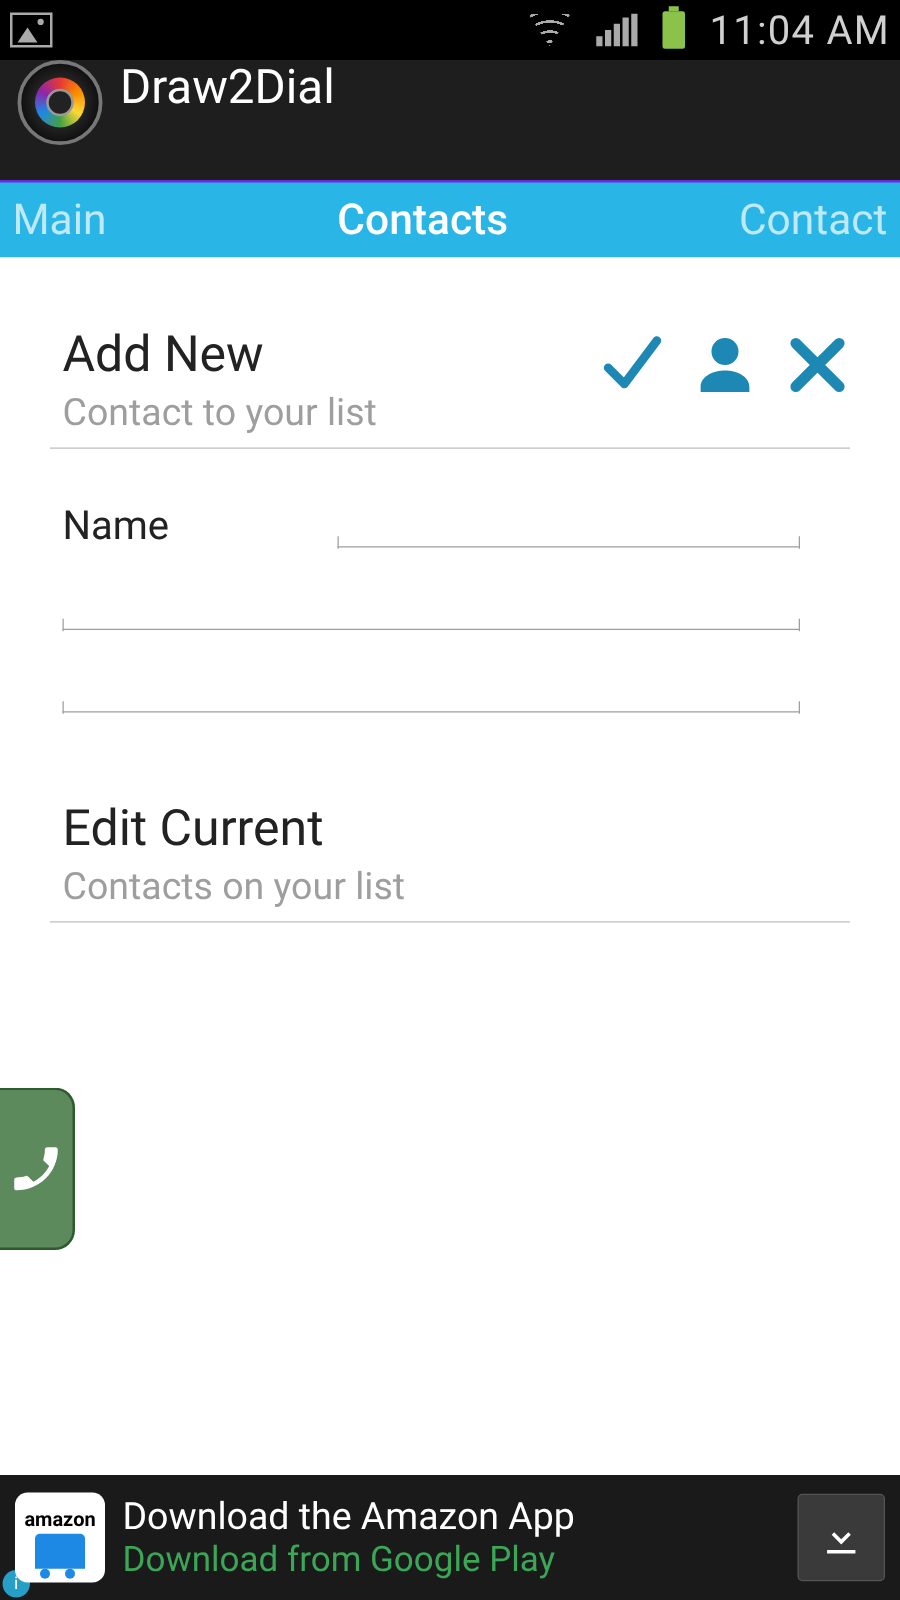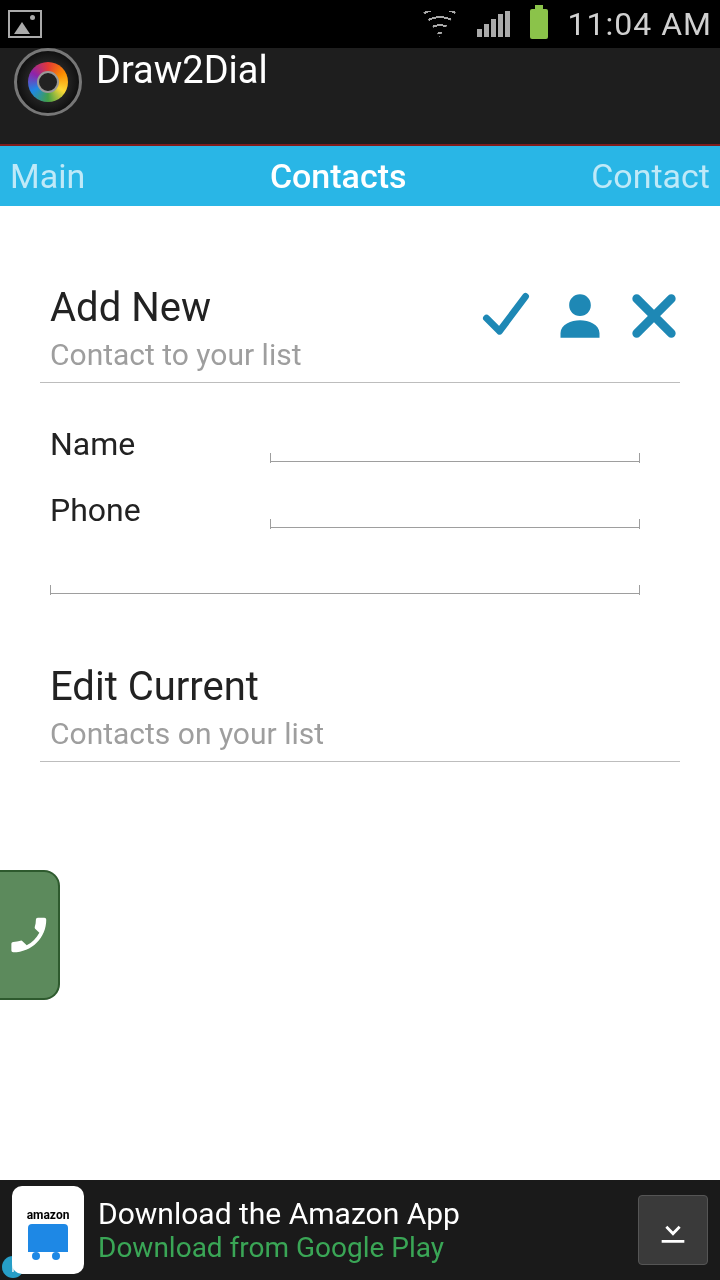--- a/index.html
+++ b/index.html
@@ -29,25 +29,25 @@
   }
   .app-icon::after{
     content:""; position:absolute; width:18px; height:18px; border-radius:50%;
     background:#222; border:2px solid #999;
   }
   .app-title { font-size: 38px; font-weight: 400; }
   .tab-bar {
     height: 62px; background: #29b6e6; color: #fff;
     display: flex; align-items: center; justify-content: space-between;
     font-size: 34px; padding: 0 4px;
-    border-top: 2px solid #7f1d1d;
+    border-top: 2px solid #6d28d9;
   }
   .tab { padding: 0 6px; color: rgba(255,255,255,0.7); cursor: pointer; }
   .tab.active { color: #fff; font-weight: 500; }
-  .content { padding: 0 0 0 0; background: #fff; margin-top: 24px; }
+  .content { padding: 0 0 0 0; background: #fff; }
   .section-header {
     display: flex; align-items: flex-start; justify-content: space-between;
     padding: 54px 40px 10px 50px;
     border-bottom: 1px solid #bdbdbd;
     margin: 0 40px;
   }
   .section-titles h2 { font-size: 40px; font-weight: 400; color: #222; }
   .section-titles .sub { font-size: 30px; color: #9e9e9e; margin-top: 6px; }
   .header-actions { display: flex; align-items: center; gap: 22px; margin-top: 6px; color:#1e88b5;}
   .header-actions svg { width: 52px; height: 52px; fill: #1e88b5; cursor:pointer; }
@@ -74,23 +74,23 @@
     border-radius: 0 16px 16px 0;
     display:flex; align-items:center; justify-content:center;
   }
   .phone-tab svg { width: 46px; height: 80px; fill: #fff; transform: scaleX(-1); }
   .ad-bar {
     position: absolute; bottom: 0; left: 0; right: 0; height: 100px;
     background: #1a1a1a; color: #fff; display: flex; align-items: center;
     padding: 0 12px; gap: 14px;
   }
   .ad-icon {
-    width: 72px; height: 88px; background: #fff; border-radius: 10px;
+    width: 72px; height: 72px; background: #fff; border-radius: 10px;
     display:flex; flex-direction:column; align-items:center; justify-content:center;
-    color:#000; font-weight:bold; font-size:12px; position:relative;
+    color:#000; font-weight:bold; font-size:16px; position:relative;
   }
   .ad-icon .cart{
     width:40px; height:28px; background:#1e88e5; border-radius:4px 4px 0 0;
     margin-top:2px; position:relative;
   }
   .ad-icon .cart::after{
     content:""; position:absolute; bottom:-8px; left:4px; width:8px; height:8px; background:#1e88e5; border-radius:50%;
     box-shadow: 20px 0 0 #1e88e5;
   }
   .ad-text { flex: 1; }
@@ -176,21 +176,20 @@
       </span>
     </div>
   </div>
 
   <div class="form-row" style="margin-top:20px; padding-left:10px;">
     <div class="form-label">Name</div>
     <div class="form-input-wrap"><input class="form-input" value="" style=""></div>
   </div>
 
   <div class="form-row" style="padding-left:10px;">
-    <div class="form-label">Phone</div>
     <div class="form-input-wrap"><input class="form-input" value="" style=""></div>
   </div>
 
   <div class="form-row" style="padding-left:10px;">
     <div class="form-input-wrap"><input class="form-input" value="" style=""></div>
   </div>
 
   <div class="section-header edit" style="padding-left:10px; margin:0 40px;">
     <div class="section-titles">
       <h2>Edit Current</h2>

